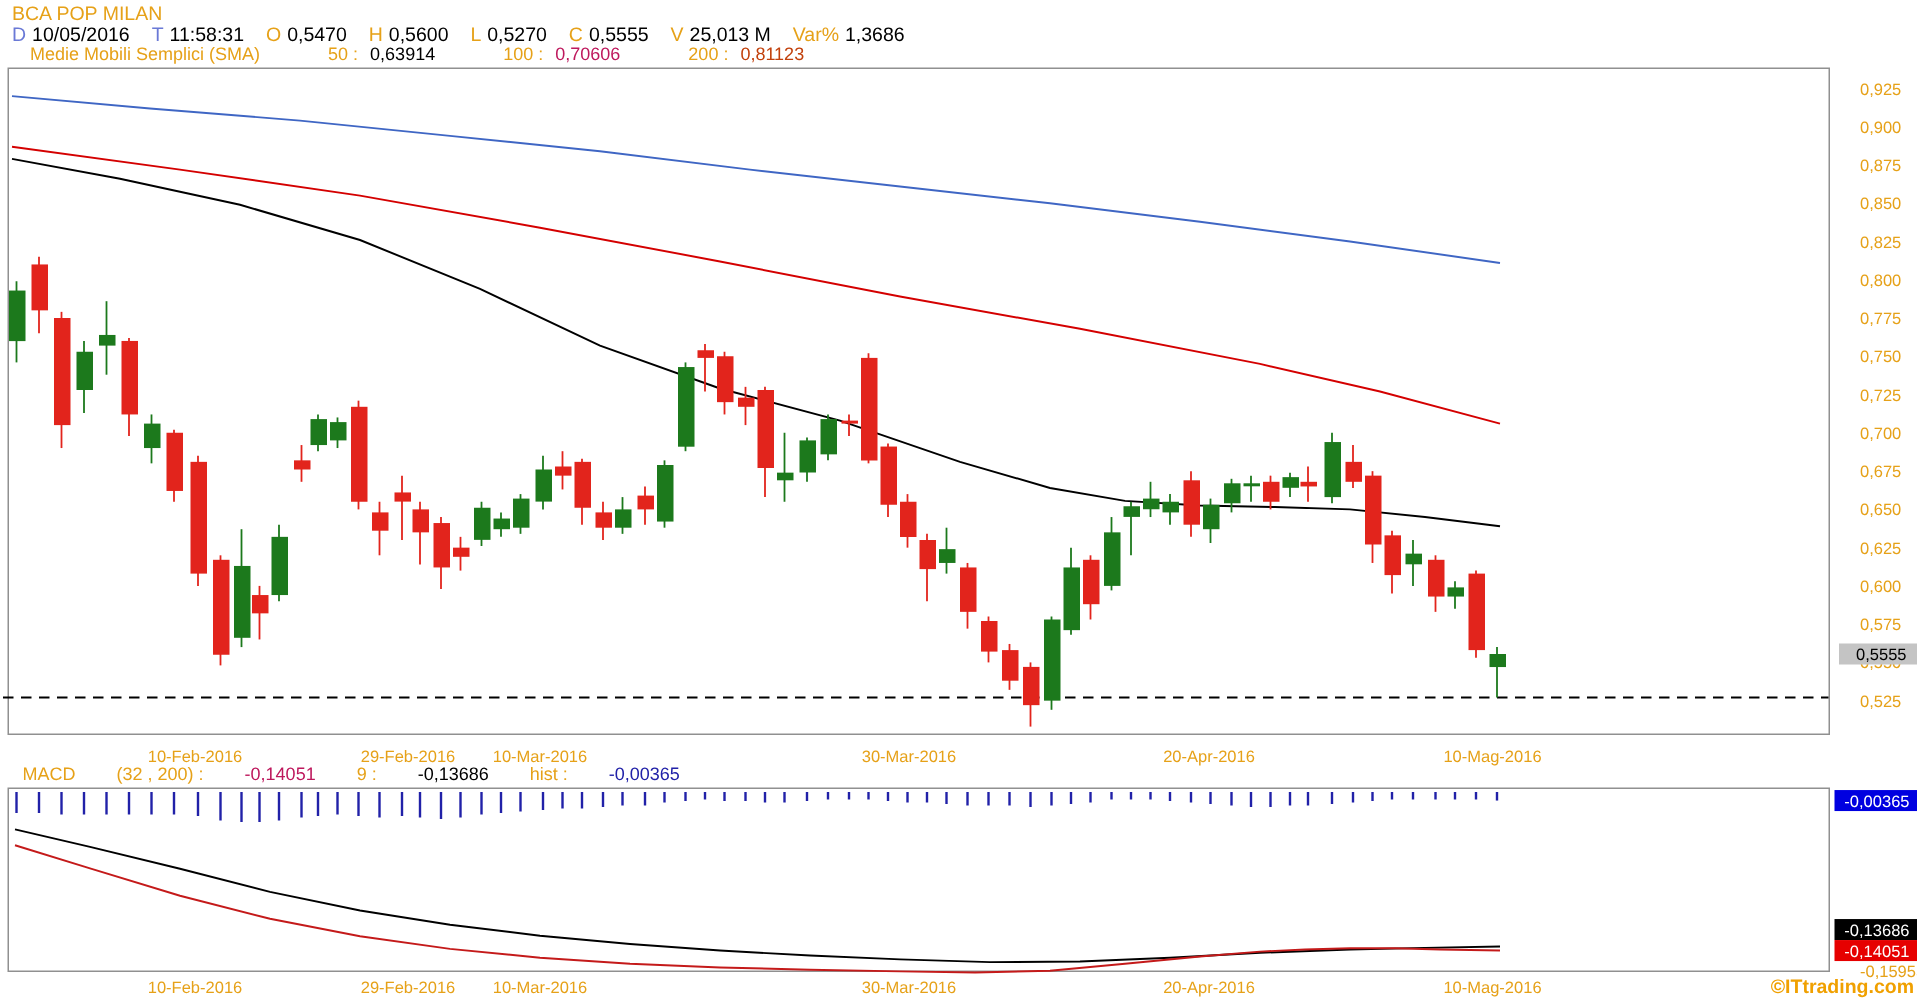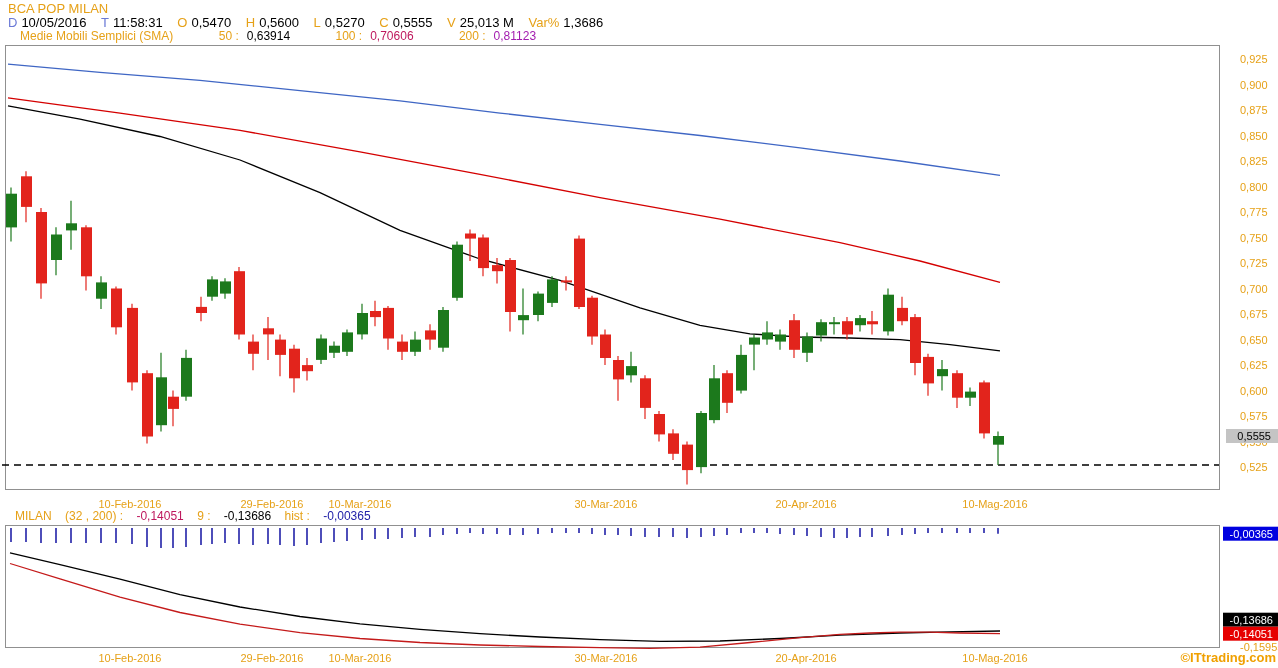--- a/index.html
+++ b/index.html
@@ -7,28 +7,28 @@
           font-family:"Liberation Sans",sans-serif;}
   .abs{position:absolute;z-index:2;white-space:nowrap;}
   .title{left:8px;top:1px;font-size:13px;color:#E6A118;}
   .qrow{left:8px;top:15px;font-size:13px;color:#000;}
   .smarow{left:20px;top:29px;font-size:12px;color:#000;}
   .macdrow{left:15px;top:509px;font-size:12px;color:#000;}
   .lb-or{color:#E6A118;}
   .lb-bl{color:#6A79D6;}
   .v-bk{color:#000;}
   .v-rd{color:#be185d;}
-  .v-bu{color:#a21caf;}
+  .v-bu{color:#c2410c;}
   .v-nv{color:#2121A8;}
   .qrow span.lb{margin-left:11px;}
   .qrow span.lb.first{margin-left:0;}
   .qrow span.vl{margin-left:4px;}
   .smarow span.per{margin-left:42px;}
   .smarow span.vl{margin-left:8px;}
-  .macdrow span{margin-left:10px;}
+  .macdrow span{margin-left:24px;}
   .macdrow span.first{margin-left:0;}
   .wm{right:2px;top:650px;font-size:13px;font-weight:bold;color:#F0A000;margin-left:32px;}
   svg#chart{position:absolute;left:0;top:0;z-index:1;}
   text.ax{font:11px "Liberation Sans",sans-serif;fill:#E6A118;}
   text.pb{font:11px "Liberation Sans",sans-serif;fill:#000;}
   text.wt{font:11px "Liberation Sans",sans-serif;fill:#fff;}
 </style>
 </head>
 <body>
 
@@ -48,21 +48,21 @@
   </div>
 
   <div class="abs smarow">
     <span class="lb-or">Medie Mobili Semplici (SMA)</span>
     <span class="per lb-or">50 :</span><span class="vl v-bk">0,63914</span>
     <span class="per lb-or">100 :</span><span class="vl v-rd">0,70606</span>
     <span class="per lb-or">200 :</span><span class="vl v-bu">0,81123</span>
   </div>
 
   <div class="abs macdrow">
-    <span class="first lb-or">MILAN</span>
+    <span class="first lb-or">MACD</span>
     <span class="lb-or">(32 , 200) :</span>
     <span class="v-rd">-0,14051</span>
     <span class="lb-or">9 :</span>
     <span class="v-bk">-0,13686</span>
     <span class="lb-or">hist :</span>
     <span class="v-nv">-0,00365</span>
   </div>
 
   <div class="abs wm">©ITtrading.com</div>
 

